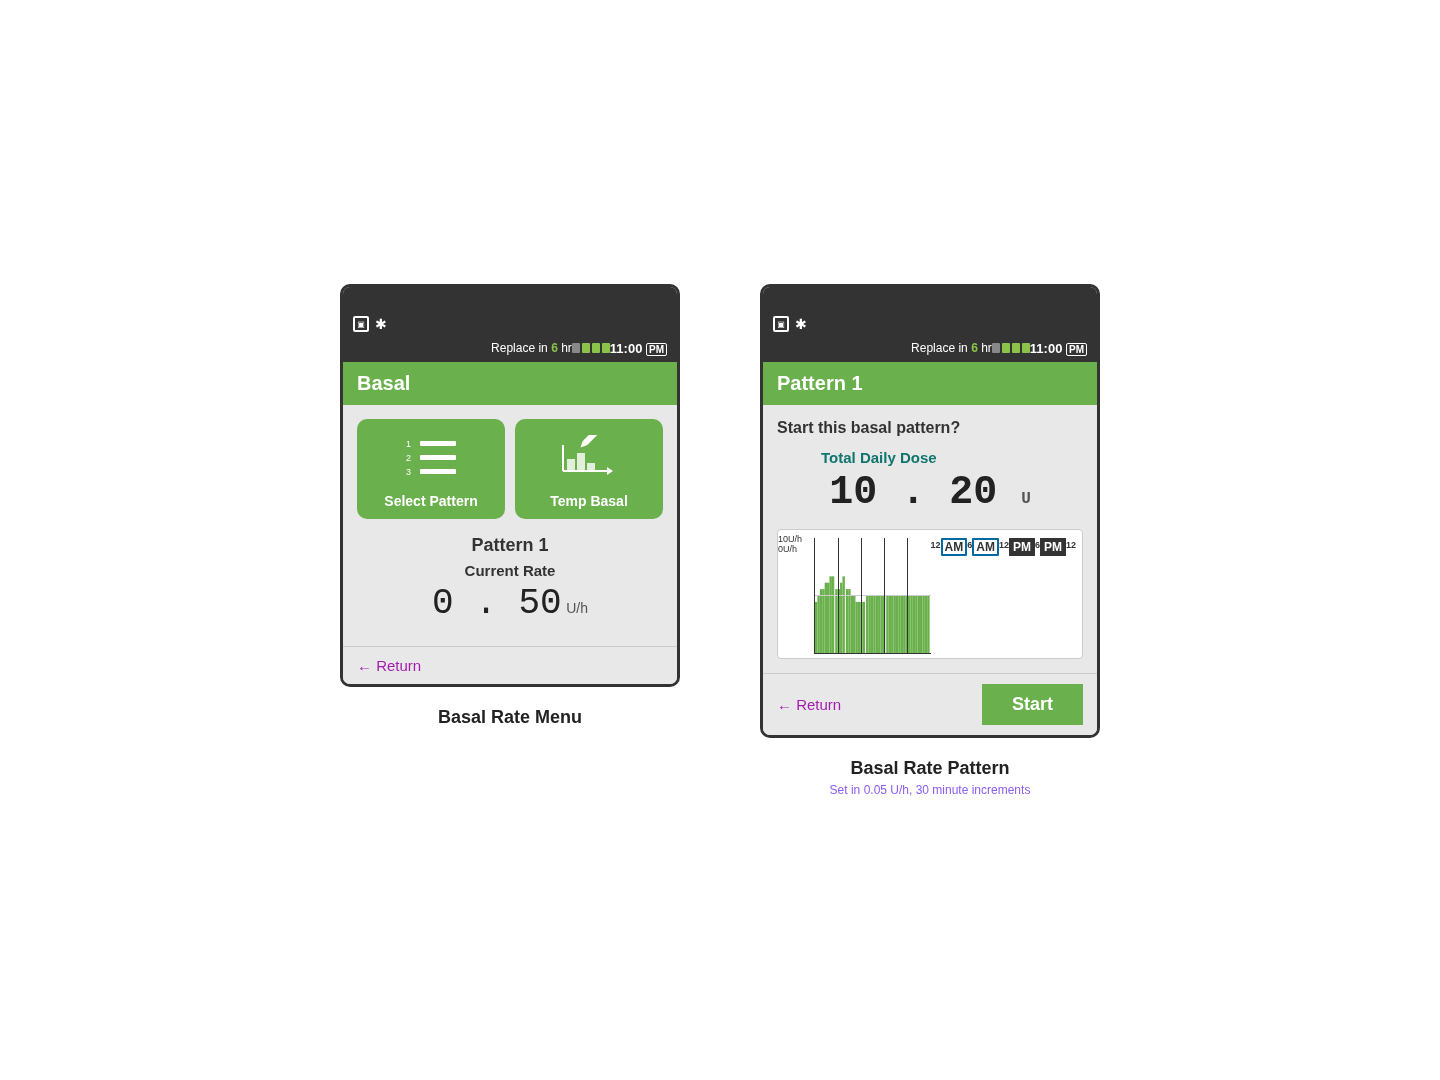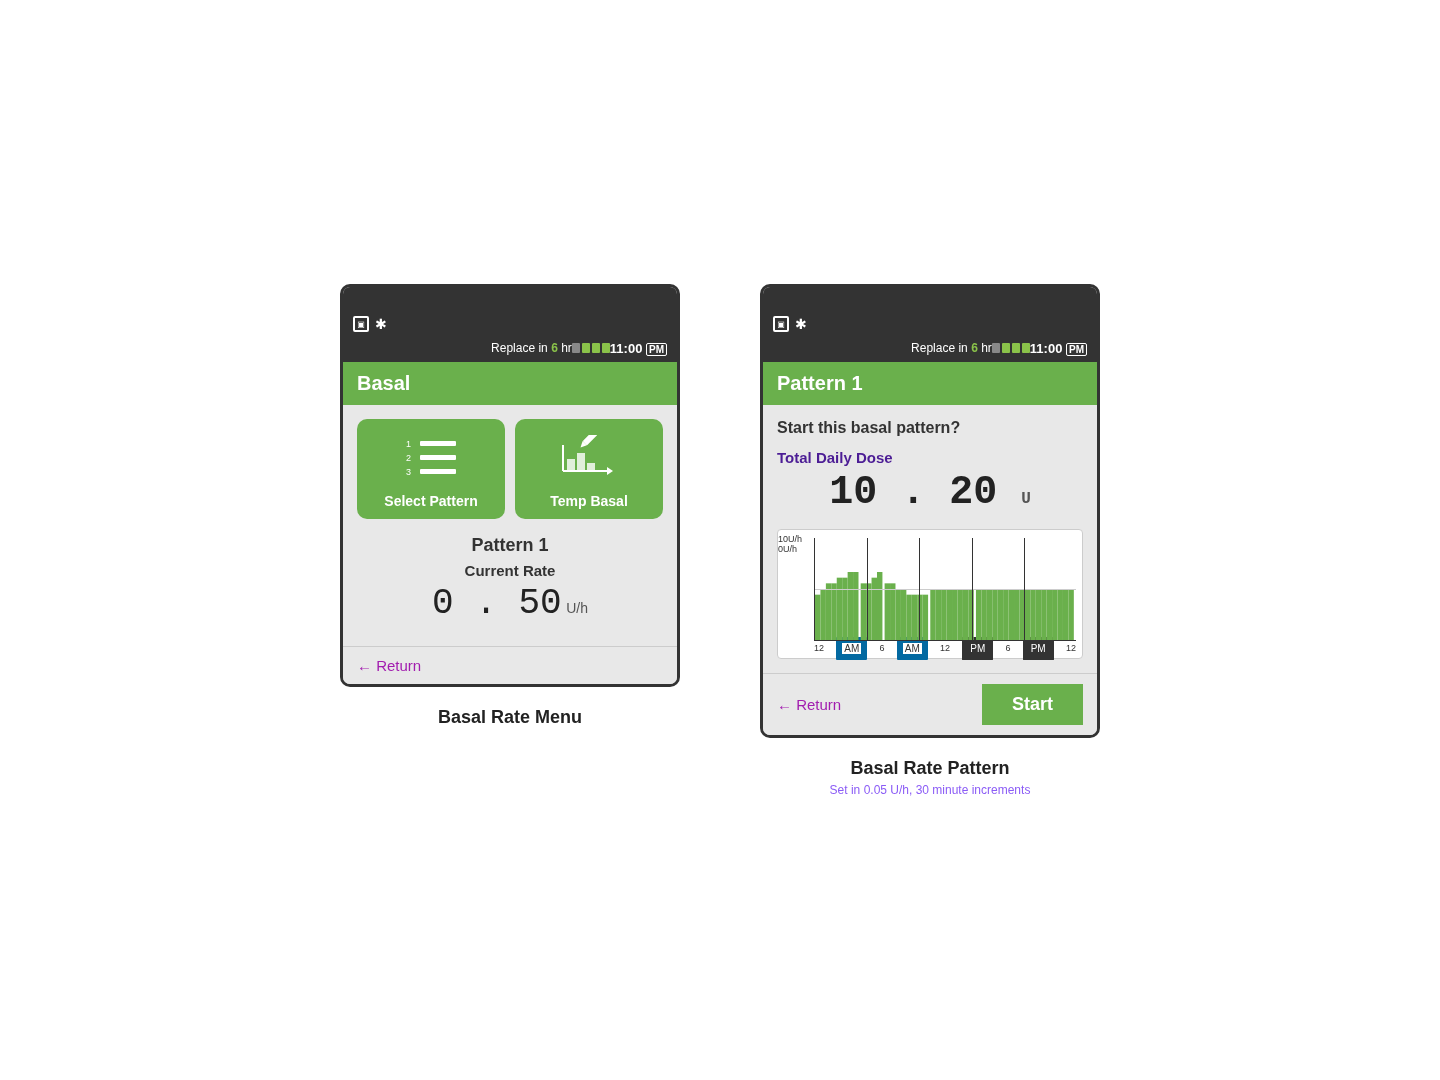--- a/index.html
+++ b/index.html
@@ -225,22 +225,23 @@
     }
     .pattern-question {
       font-size: 16px;
       font-weight: bold;
       color: #333;
       margin-bottom: 12px;
     }
     .total-dose-label {
       font-size: 15px;
       font-weight: bold;
-      color: #4c1d95;
+      color: #0f766e;
       margin-bottom: 4px;
+      margin-left: 44px;
     }
     .total-dose-value {
       font-size: 40px;
       font-weight: bold;
       color: #222;
       font-family: 'Courier New', monospace;
       text-align: center;
       margin-bottom: 14px;
     }
     .total-dose-unit {
@@ -268,21 +269,22 @@
       padding: 4px 0;
     }
     .chart-y-label {
       font-size: 9px;
       color: #333;
     }
     .chart-bars-area {
       position: relative;
       height: 100%;
       display: flex;
-      flex-direction: column;
+      flex-direction: row;
+      font-weight: bold;
     }
     .chart-grid {
       flex: 1;
       position: relative;
       border-left: 1px solid #333;
       border-bottom: 1px solid #333;
     }
     .chart-gridline-h {
       position: absolute;
       left: 0;
@@ -296,23 +298,23 @@
       bottom: 0;
       width: 1px;
       background: #333;
     }
     .chart-x-label {
       font-size: 9px;
       color: #333;
       text-align: center;
     }
     .x-label-box {
-      border: 6px solid #0369a1;
+      border: 2px solid #0369a1;
       padding: 0 2px;
-      font-size: 10px;
+      font-size: 12px;
       border-radius: 1px;
     }
     
     .pattern-bottom {
       background: #e8e8e8;
       border-top: 1px solid #ccc;
       padding: 10px 14px;
       display: flex;
       align-items: center;
       justify-content: space-between;

